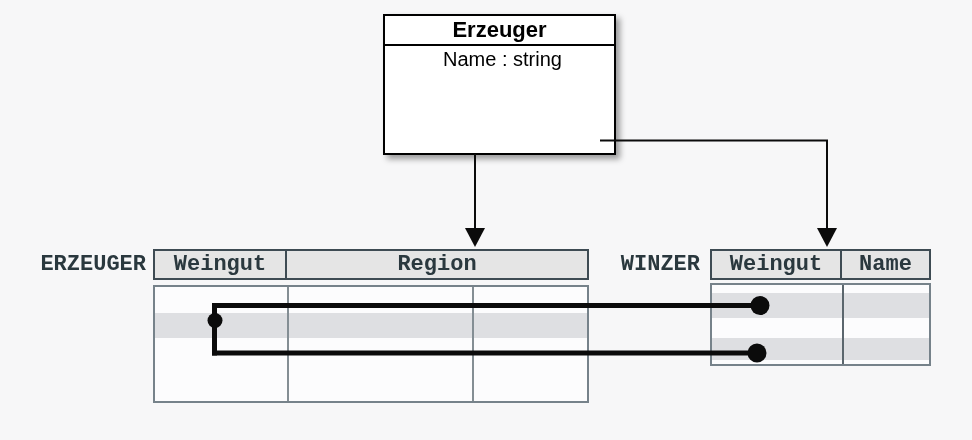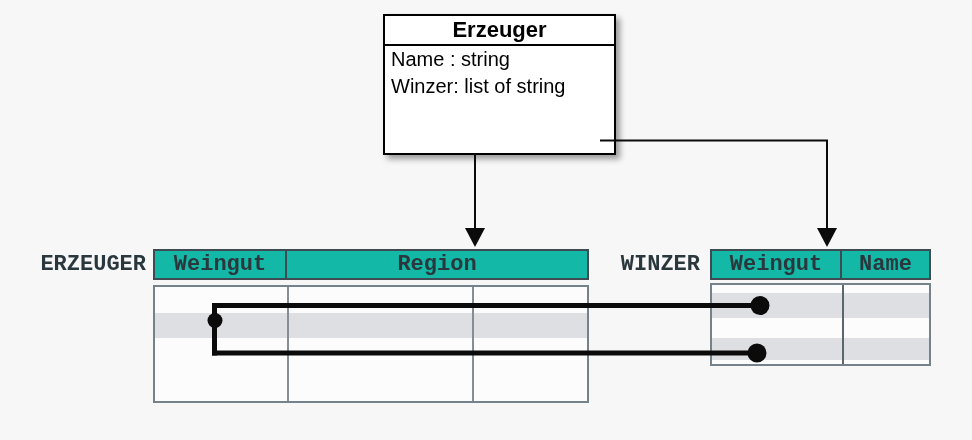--- a/index.html
+++ b/index.html
@@ -14,32 +14,32 @@
     background:#ffffff;border:2px solid #000;box-sizing:border-box;
     box-shadow:4px 4px 6px rgba(0,0,0,0.38);
     z-index:2;
   }
   .class-title{
     height:28px;line-height:28px;text-align:center;
     font-size:22px;font-weight:bold;color:#000;
     border-bottom:2px solid #000;
   }
   .class-attrs{position:absolute;left:0;right:0;top:30px;bottom:0;padding-left:6px;}
-  .attr{height:26.6px;line-height:26.6px;font-size:20px;color:#000;white-space:nowrap;}
+  .attr{height:26.6px;line-height:26.6px;font-size:20px;color:#000;white-space:nowrap;text-align:center;}
   
   .tbl-label{
     position:absolute;height:29px;line-height:29px;text-align:right;
     font-family:"Liberation Mono",monospace;font-weight:bold;font-size:22px;
     color:#2a383e;z-index:1;
   }
   #lbl-erzeuger{left:28px;top:250px;width:118px;}
   #lbl-winzer{left:598px;top:250px;width:102px;}
   
   .tbl-header{
-    position:absolute;display:flex;background:#14b8a6;
+    position:absolute;display:flex;background:#e5e5e5;
     border:2px solid #3e4b53;box-sizing:border-box;z-index:1;
   }
   #hdr-erzeuger{left:153px;top:249px;width:436px;height:31px;}
   #hdr-winzer{left:710px;top:249px;width:221px;height:31px;}
   .th{
     font-family:"Liberation Mono",monospace;font-weight:bold;font-size:22px;
     color:#2a383e;text-align:center;line-height:27px;height:27px;
     box-sizing:border-box;overflow:hidden;white-space:nowrap;
   }
   .th.sep{border-right:2px solid #3e4b53;}
@@ -65,21 +65,20 @@
 </style>
 </head>
 <body>
 
 <div id="canvas">
 
   <div class="class-box">
     <div class="class-title">Erzeuger</div>
     <div class="class-attrs">
       <div class="attr">Name : string</div>
-      <div class="attr">Winzer: list of string</div>
     </div>
   </div>
 
   <div class="tbl-label" id="lbl-erzeuger">ERZEUGER</div>
   <div class="tbl-header" id="hdr-erzeuger">
     <div class="th c1 sep">Weingut</div>
     <div class="th c3">Region</div>
   </div>
   <div class="tbl-body" id="body-erzeuger">
     <div class="stripe"></div>

